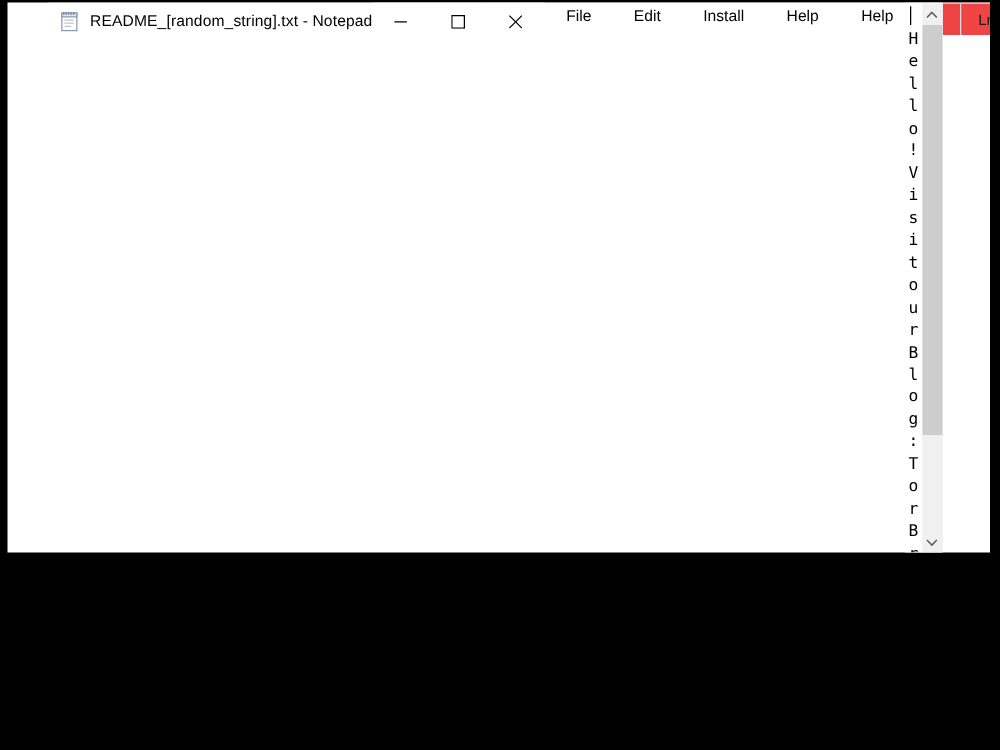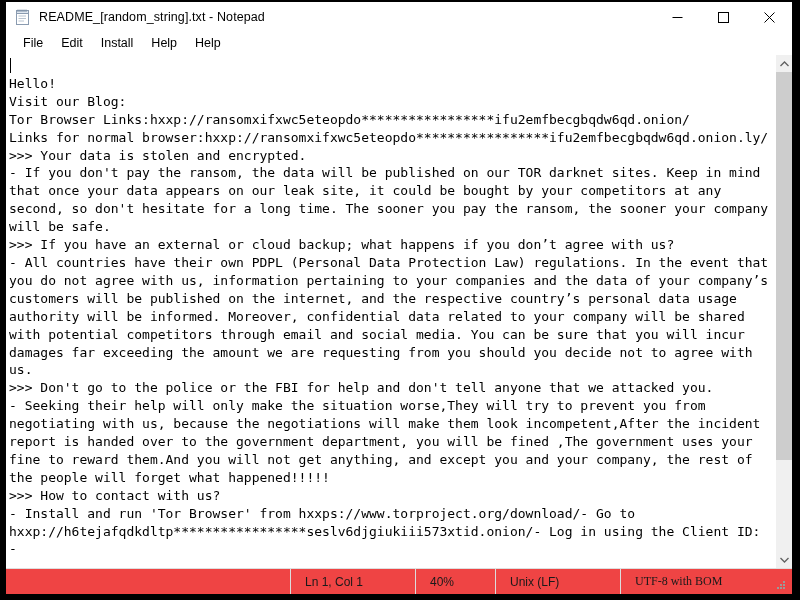--- a/index.html
+++ b/index.html
@@ -7,25 +7,26 @@
     margin: 0; padding: 0;
     width: 800px; height: 600px;
     background: #000000;
     overflow: hidden;
     font-family: "Liberation Sans", sans-serif;
   }
 
   #window {
     position: absolute;
     left: 6px; top: 2px;
-    width: 786px; height: 592px;
-    background: #ffffff;
-    display: flex;
-    flex-direction: column;
-    overflow: hidden;
+    width: 786px; height: 440px;
+    background: #ffffff;
+    display: flex;
+    flex-direction: row;
+    overflow: hidden;
+    padding-left: 33px;
   }
 
   
   .titlebar {
     height: 30px;
     flex: 0 0 30px;
     background: #ffffff;
     display: flex;
     align-items: center;
     position: relative;
@@ -65,21 +66,21 @@
   .win-btn svg { display: block; }
 
   
   .menubar {
     height: 22px;
     flex: 0 0 22px;
     background: #ffffff;
     display: flex;
     align-items: center;
     padding-left: 8px;
-    gap: 0px;
+    gap: 16px;
   }
   .menu-item {
     font-size: 12.5px;
     color: #000000;
     padding: 2px 9px;
     white-space: nowrap;
   }
 
   
   .editor-wrap {

